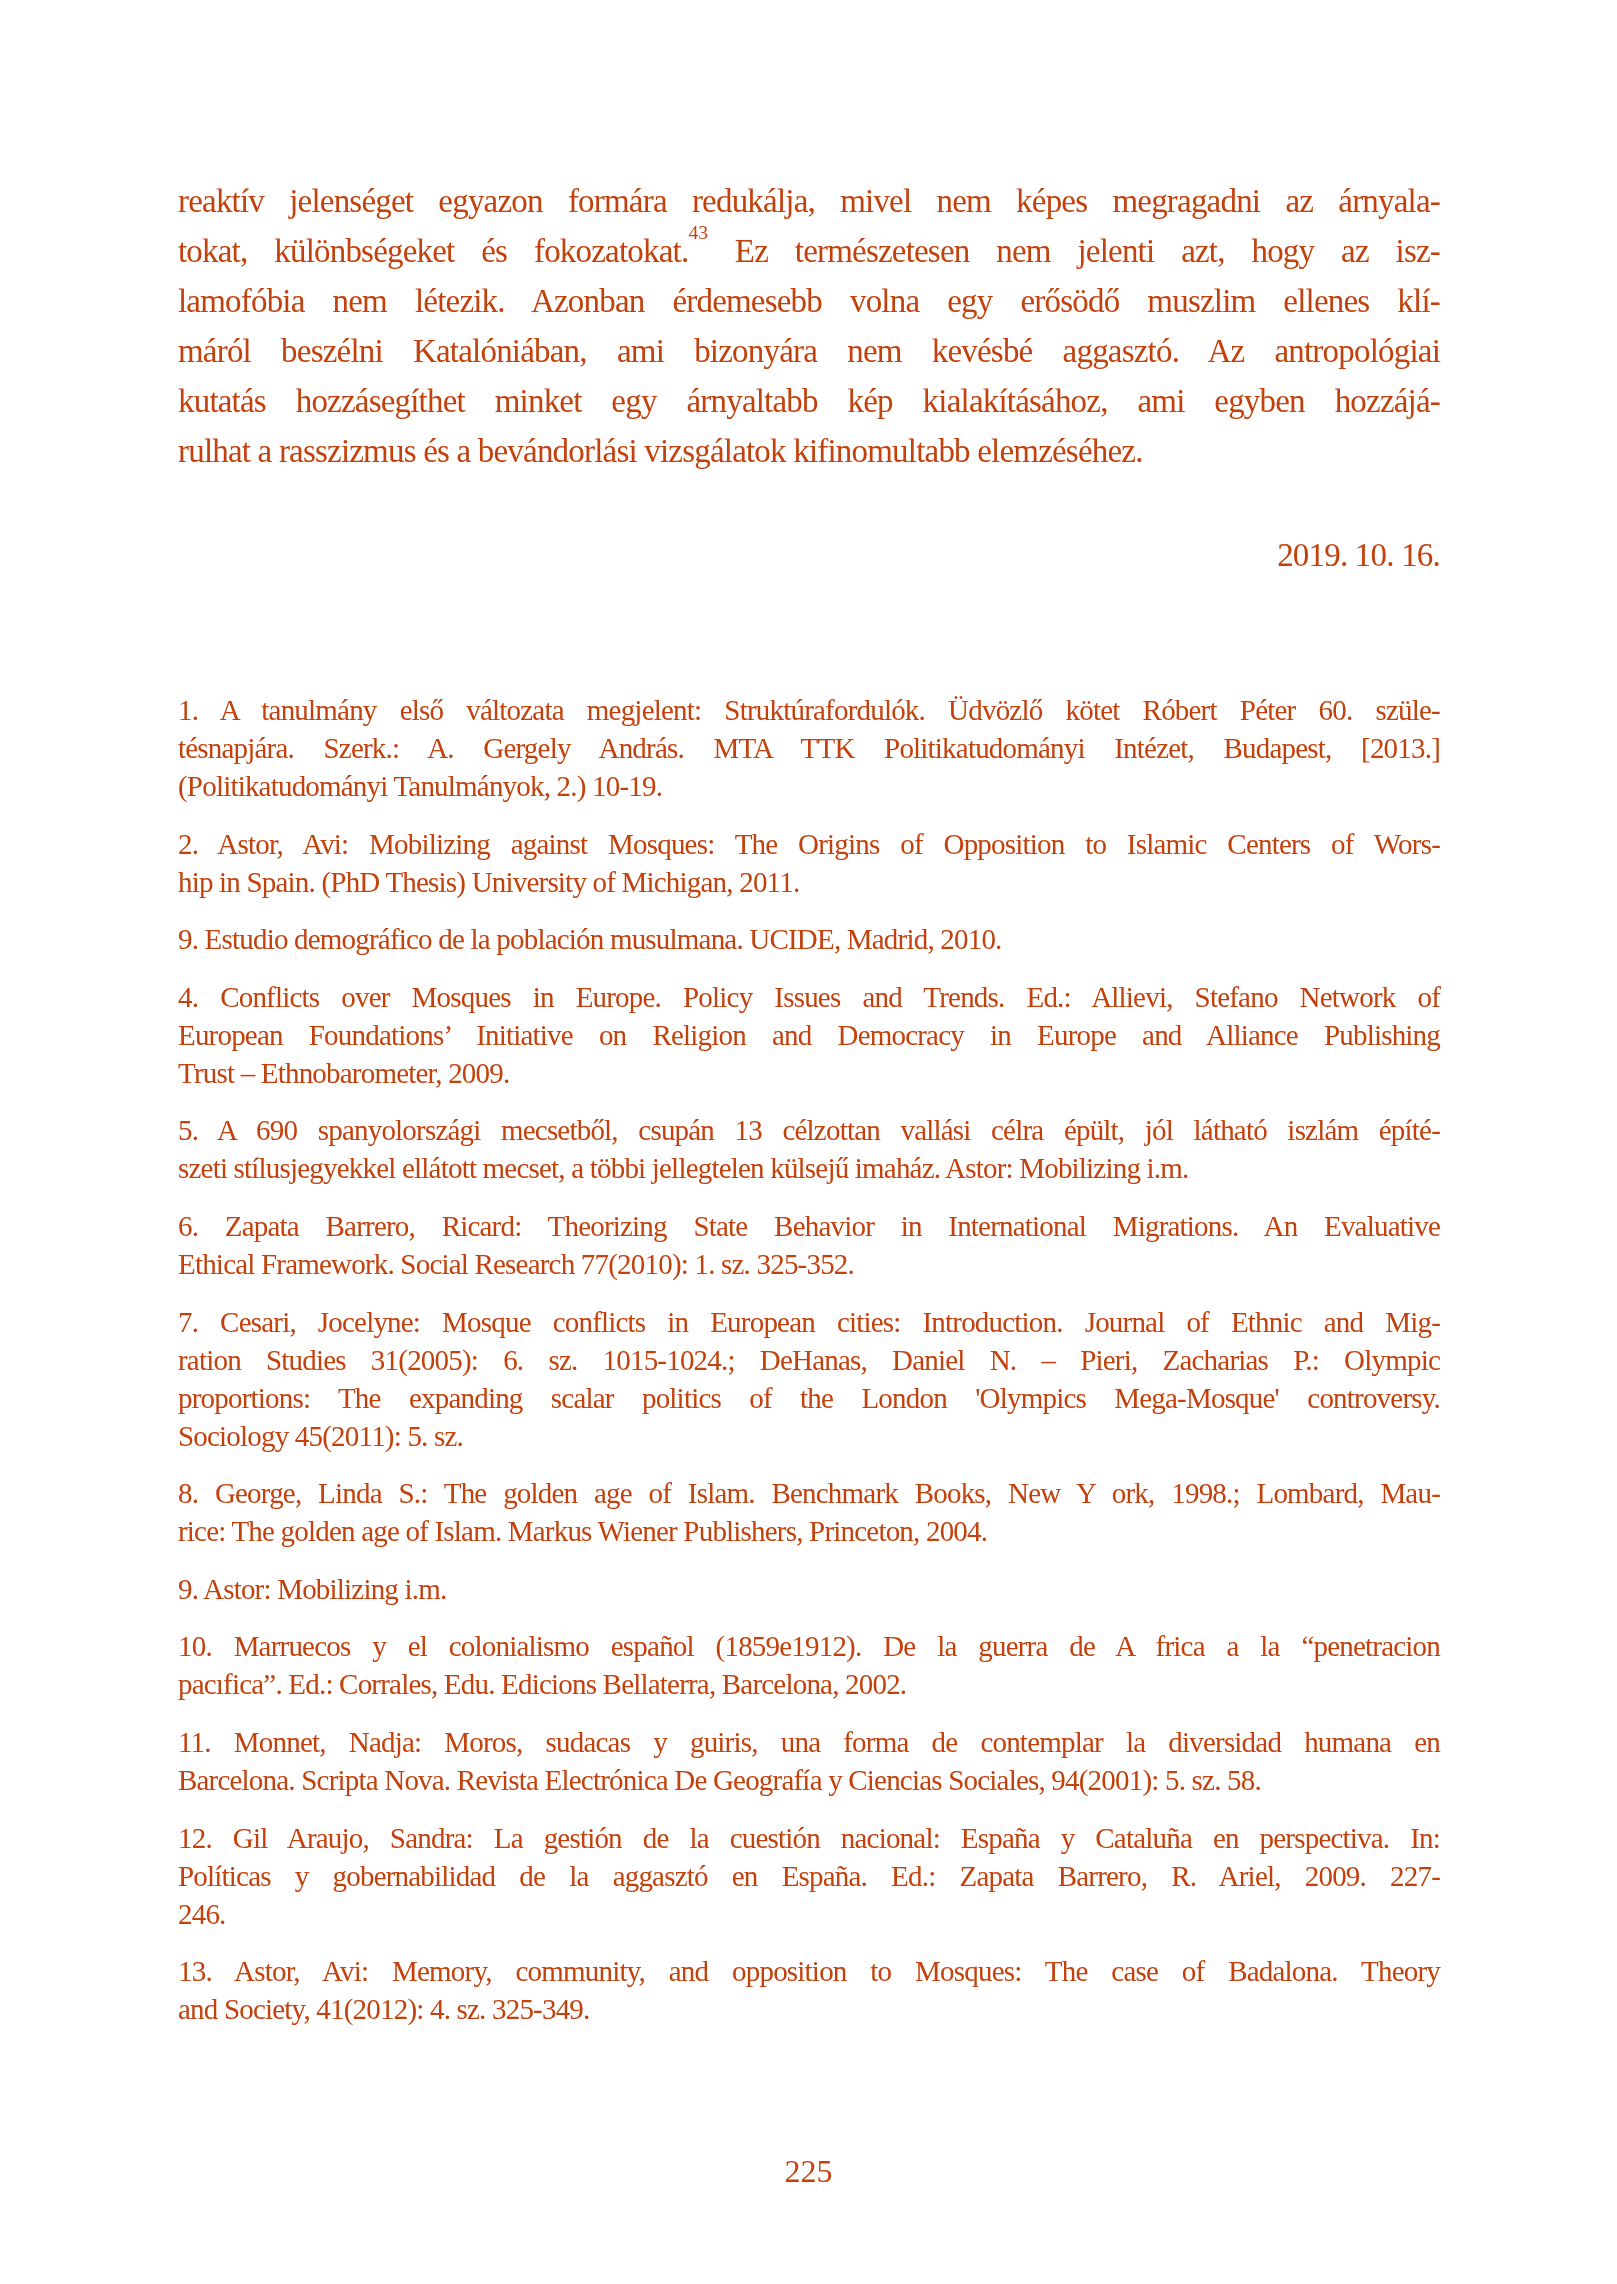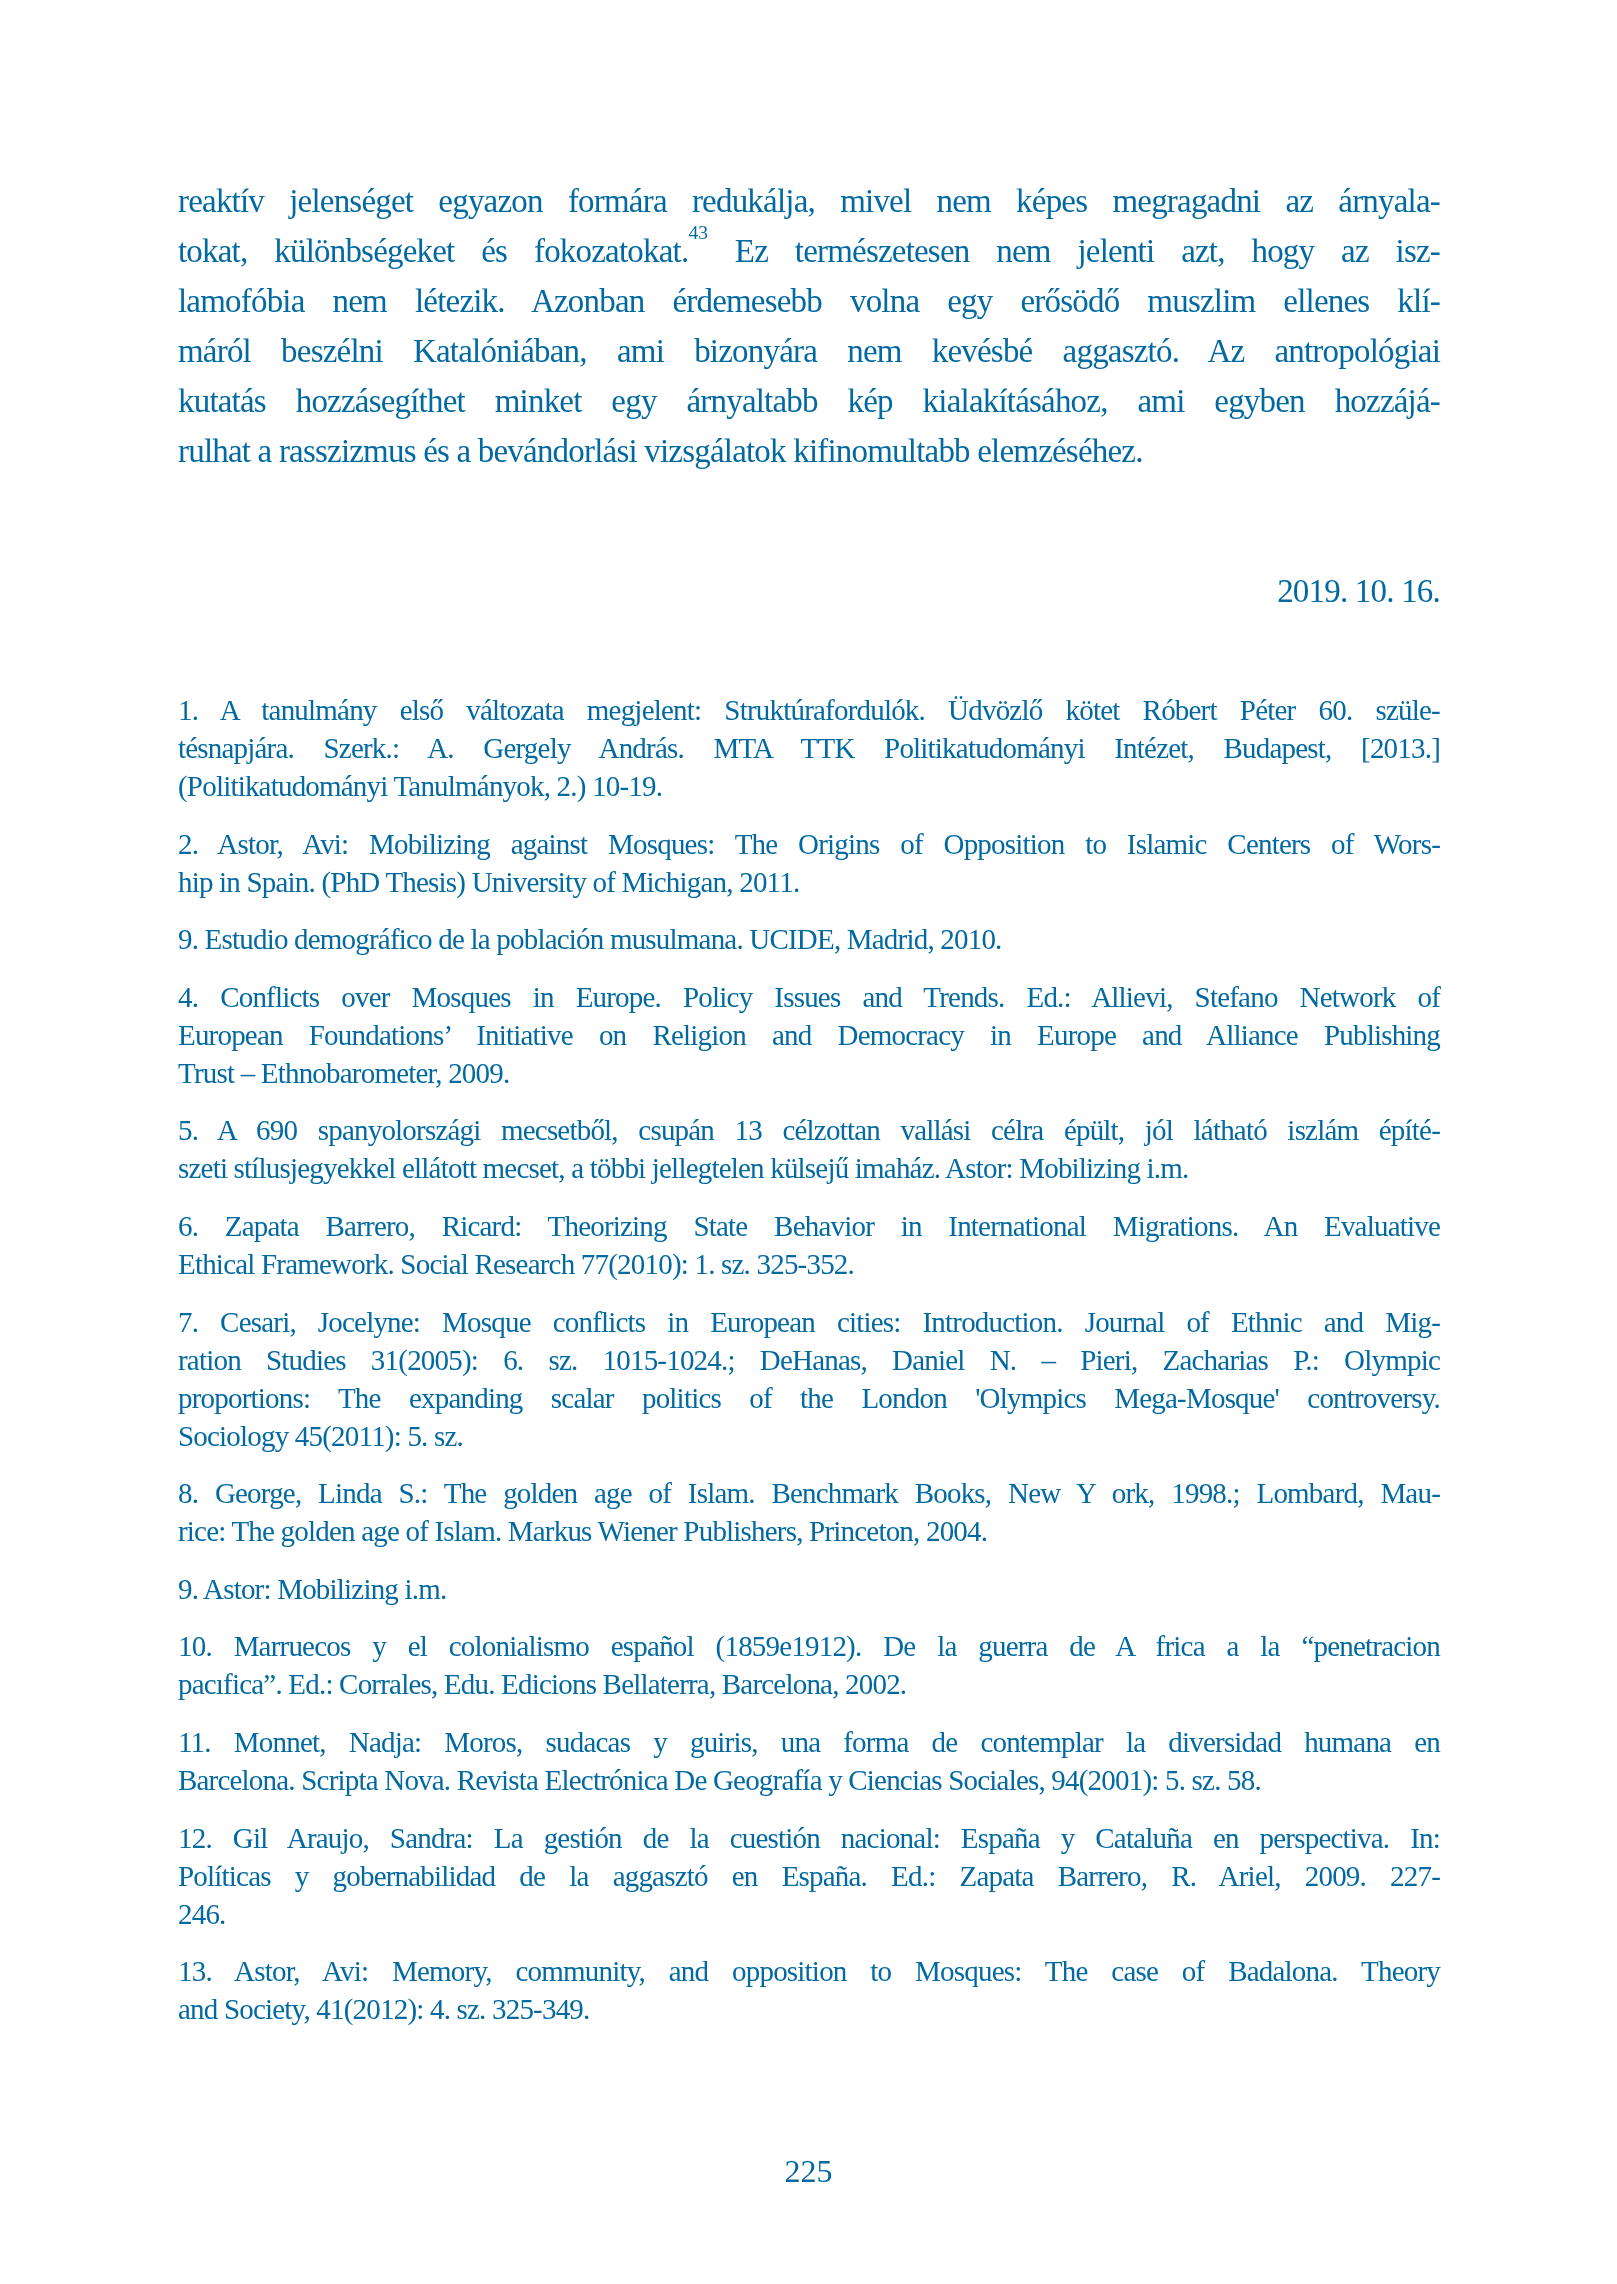--- a/index.html
+++ b/index.html
@@ -1,36 +1,36 @@
 <!DOCTYPE html>
 <html style="font-size:12px"><head>
 <meta charset="utf-8">
 <style>
   html, body { margin: 0; padding: 0; background: #ffffff; }
   .page {
     position: relative;
     width: 1617px;
     height: 2284px;
     background: #ffffff;
-    color: #0369a1;
+    color: #c2410c;
     font-family: "Liberation Serif", "DejaVu Serif", serif;
   }
   .para {
     position: absolute;
     left: 178px;
     top: 176px;
     width: 1262px;
     font-size: 33px;
     line-height: 50px;
     letter-spacing: -0.8px;
   }
   .date {
     position: absolute;
     left: 178px;
-    top: 572px;
+    top: 536px;
     width: 1262px;
     font-size: 33px;
     line-height: 39px;
     text-align: right;
     letter-spacing: -0.8px;
   }
   .notes {
     position: absolute;
     left: 178px;
     top: 691px;

